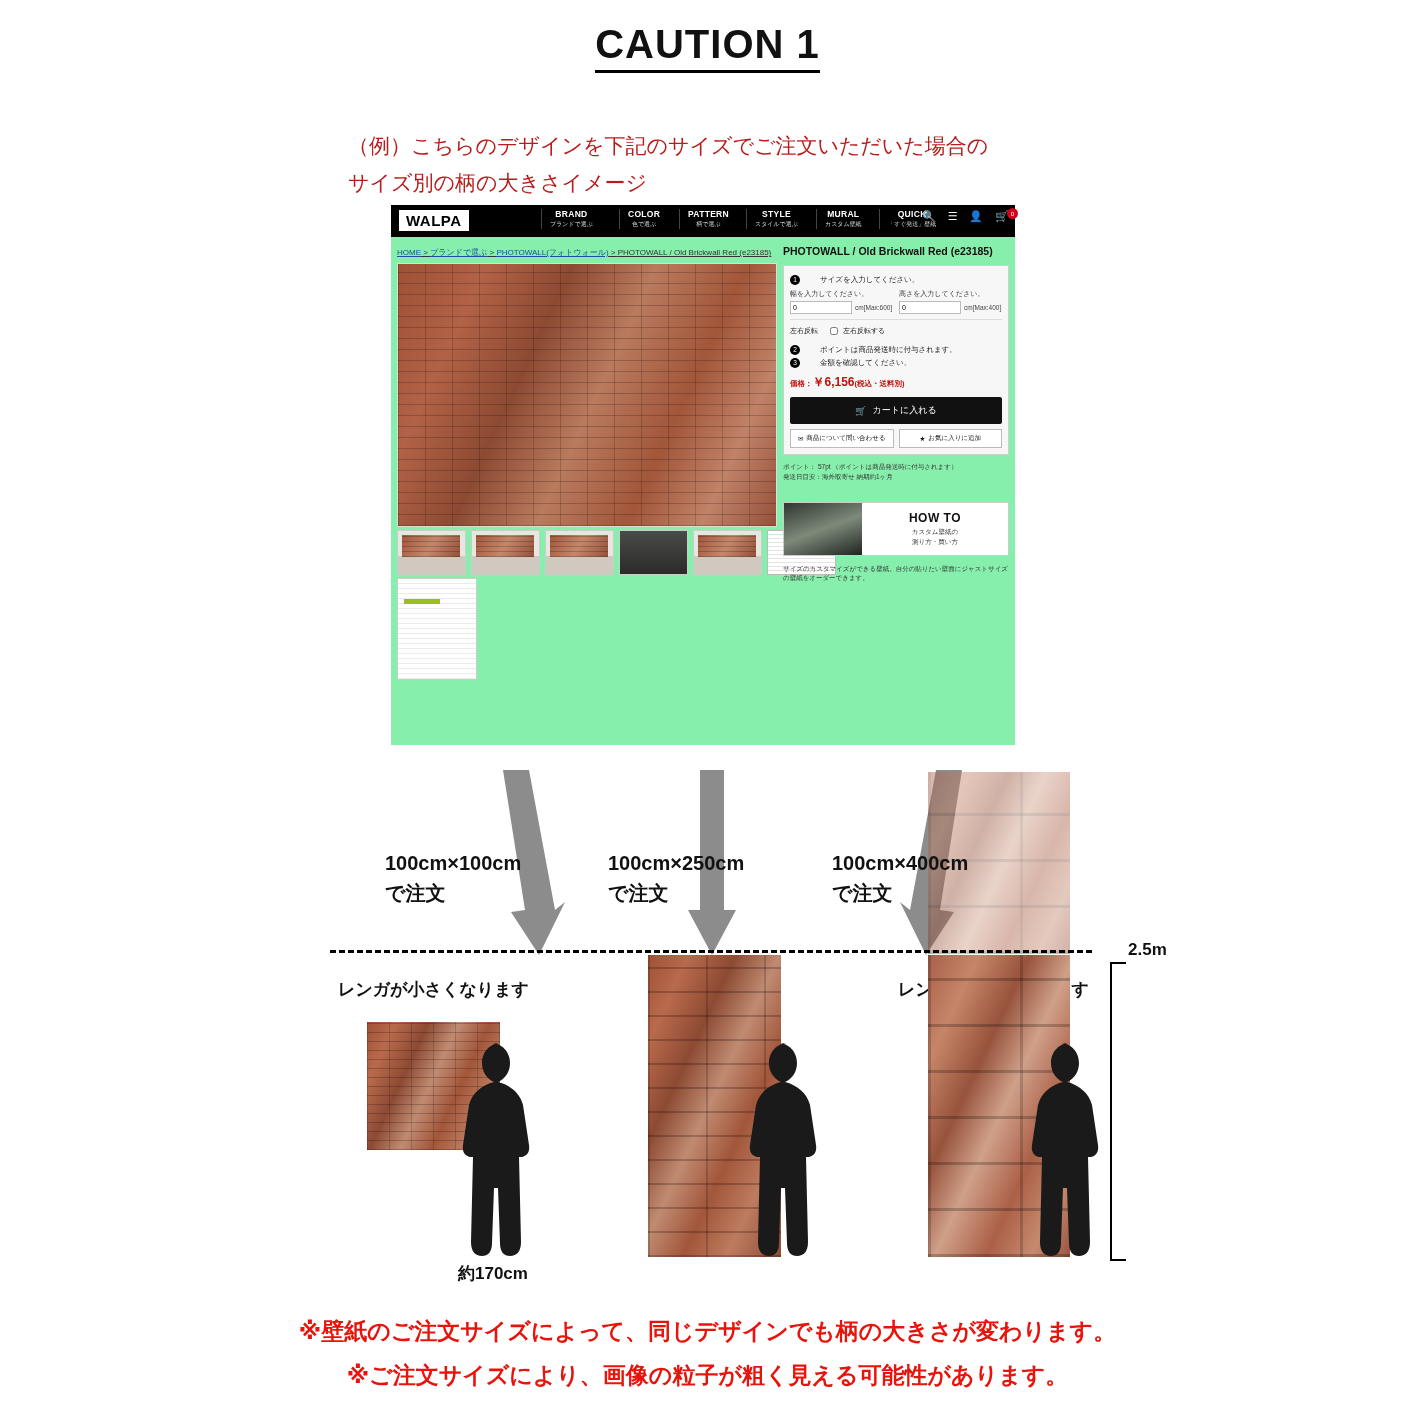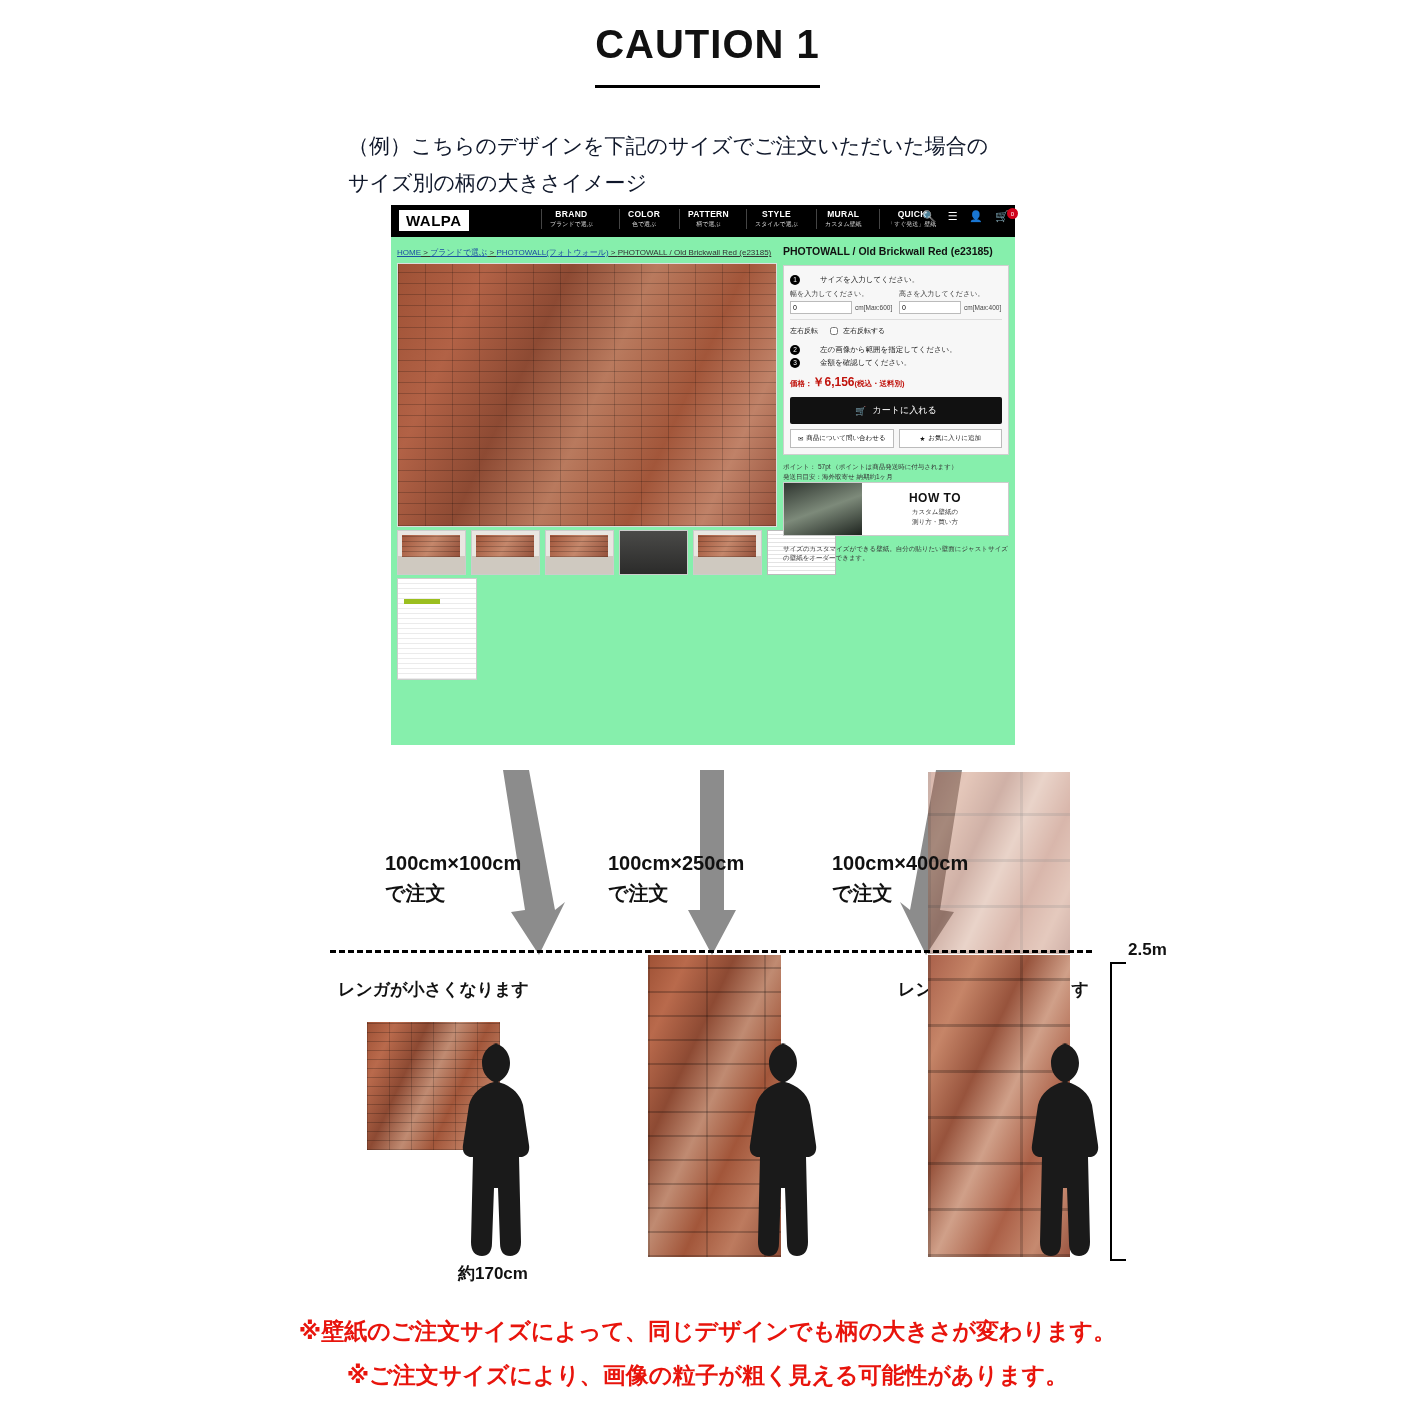--- a/index.html
+++ b/index.html
@@ -12,26 +12,26 @@
     overflow:hidden;
   }
   .page{position:relative;width:1415px;height:1415px;}
 
   
   .title{
     position:absolute;top:22px;left:0;width:100%;
     text-align:center;font-size:40px;font-weight:bold;
     letter-spacing:1px;
   }
-  .title span{border-bottom:3px solid #000;padding-bottom:19px;}
+  .title span{border-bottom:3px solid #000;padding-bottom:4px;}
 
   
   .intro{
     position:absolute;left:348px;top:128px;width:800px;
-    font-size:21px;line-height:1.75;color:#0f172a;
+    font-size:21px;line-height:1.75;color:#b91c1c;
   }
 
   
   .browser{
     position:absolute;left:391px;top:205px;width:624px;height:540px;
     background:#86efac;
   }
   .bheader{
     position:absolute;left:0;top:0;width:624px;height:32px;
     background:#000;color:#fff;
@@ -124,21 +124,21 @@
     margin-top:6px;background:#111;color:#fff;text-align:center;
     font-size:9px;padding:7px 0;border-radius:2px;display:flex;align-items:center;justify-content:center;gap:6px;
   }
   .subbtns{display:flex;gap:5px;margin-top:5px;}
   .subbtn{
     flex:1;border:1px solid #bbb;background:#fff;font-size:6.5px;text-align:center;padding:4px 0;
     display:flex;align-items:center;justify-content:center;gap:3px;
   }
   .pointnote{font-size:6.5px;color:#333;margin-top:7px;line-height:1.5;}
   .banner{
-    display:flex;border:1px solid #ccc;margin-top:0;height:52px;align-items:stretch;background:#fff;
+    display:flex;border:1px solid #ccc;margin-top:20px;height:52px;align-items:stretch;background:#fff;
   }
   .banner .bimg{width:78px;background:linear-gradient(160deg,#2f3630,#7d8a7a,#1e241f);}
   .banner .bimg.doc{background:#fff;background-image:repeating-linear-gradient(180deg,#fff 0 4px,#ececec 4px 5px);}
   .banner .btxt{flex:1;display:flex;flex-direction:column;align-items:center;justify-content:center;}
   .banner .bt1{font-size:12px;font-weight:bold;letter-spacing:.5px;}
   .banner .bt2{font-size:6.5px;color:#333;margin-top:2px;text-align:center;line-height:1.4;}
   .smallnote{font-size:6.5px;color:#333;margin-top:8px;line-height:1.5;}
 
   
   .arrow{position:absolute;}
@@ -294,21 +294,21 @@
         <div class="flipbox">
           <span>左右反転</span>
           <span>
             <input type="checkbox" style="width: 8px; height: 8px; vertical-align: middle;">
             <span>左右反転する</span>
           </span>
         </div>
 
         <div class="step" style="margin-top:7px;">
           <span class="num">2</span>
-          <span>左の画像から範囲を指定してください。</span>
+          <span>ポイントは商品発送時に付与されます。</span>
         </div>
 
         <div class="step">
           <span class="num">3</span>
           <span>金額を確認してください。</span>
         </div>
 
         <div class="price">
           <small>価格：</small><span>￥6,156</span><small>(税込・送料別)</small>
         </div>

